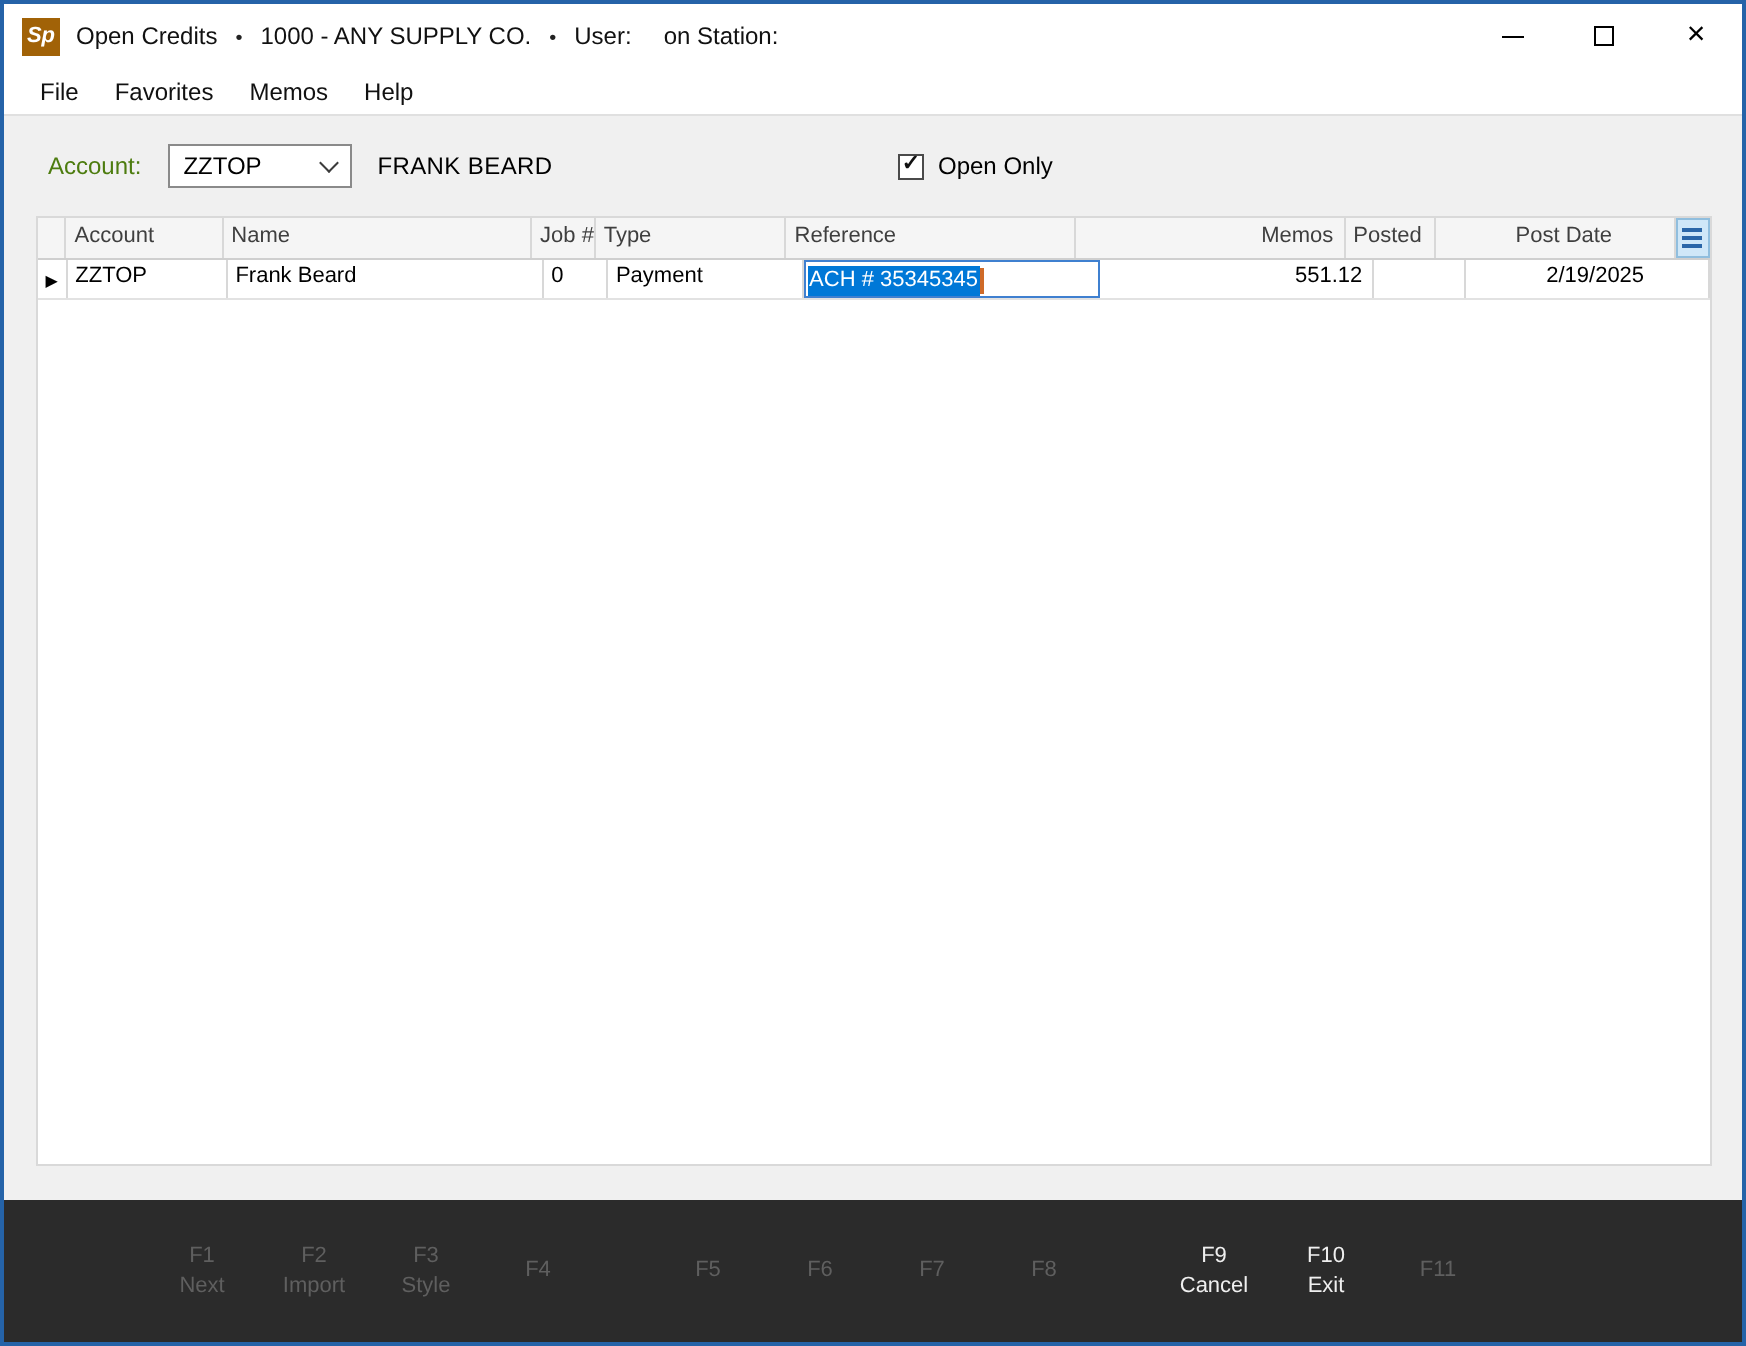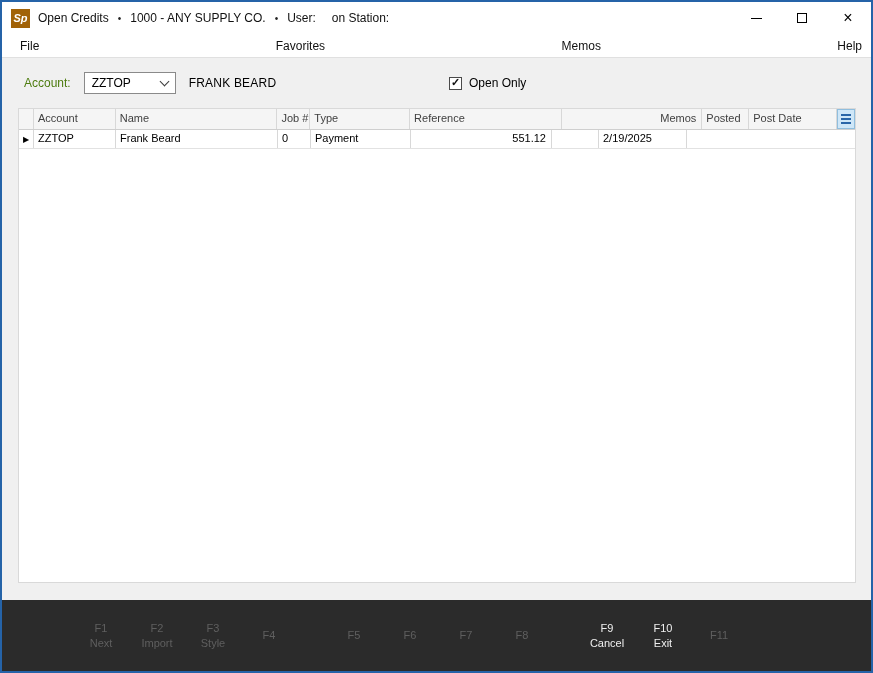--- a/index.html
+++ b/index.html
@@ -17,21 +17,21 @@
   .bullet { margin:0 9px; font-size:10px; color:#222; }
   .station { margin-left:16px; }
   .wincontrols { margin-left:auto; display:flex; height:100%; }
   .winbtn { width:46px; display:flex; align-items:center; justify-content:center; cursor:default; }
   .glyph-min { width:11px; height:1px; background:#000; display:block; }
   .glyph-max { width:10px; height:10px; border:1px solid #000; display:block; }
   .glyph-close { font-size:16px; line-height:1; color:#000; }
 
   
   .menubar { flex:0 0 24px; background:#fff; border-bottom:1px solid #e0e0e0; display:flex;
-             align-items:center; padding-left:9px; font-size:12px; color:#111;justify-content:space-between; }
+             align-items:center; padding-left:9px; font-size:12px; color:#111; }
   .menuitem { padding:0 9px; }
 
   
   .client { position:relative; flex:1 1 auto; background:#f0f0f0; }
 
   .account-row { position:absolute; left:22px; right:15px; top:13px; height:24px;
                  display:flex; align-items:center; font-size:12px; color:#000; }
   .acct-label { color:#4d7c0f; }
   .combo { margin-left:13px; width:92px; height:22px; background:#fff; border:1px solid #8a8a8a;
            display:flex; align-items:center; padding:0 7px; }
@@ -47,21 +47,21 @@
 
   
   .grid { position:absolute; left:16px; right:15px; top:50px; bottom:17px; background:#fff;
           border:1px solid #d9d9d9; display:flex; flex-direction:column; }
   .grid-header { display:flex; flex:0 0 20px; background:#f5f5f5; border-bottom:1px solid #cfcfcf; }
   .cell { border-right:1px solid #d8d8d8; padding:3px 4px 0 4px; font-size:11px; color:#000;
           overflow:hidden; white-space:nowrap; }
   .hdr { color:#3f3f3f; }
   .c-sel{width:15px; padding:0;} .c-account{width:82px;} .c-name{width:162px;} .c-job{width:33px;}
   .c-type{width:100px;} .c-ref{width:152px;} .c-amount{width:141px; text-align:right; padding-right:5px;}
-  .c-posted{width:47px;} .c-date{width:88px;}
+  .c-posted{width:47px;} .c-date{width:88px;margin-left:36px;}
   .grid-menu-btn { margin-left:auto; width:18px; height:20px; background:#cfe7f8; border:1px solid #90bede;
                    display:flex; align-items:center; justify-content:center; }
   .bars { display:flex; flex-direction:column; gap:2px; }
   .bars i { display:block; width:10px; height:2px; background:#2a66a8; }
 
   .grid-row { display:flex; flex:0 0 19px; background:#fff; border-bottom:1px solid #e2e2e2; }
   .grid-row .cell { padding-top:2px; }
   .selcell { display:flex; align-items:center; justify-content:center; }
   .marker { font-size:8px; color:#000; line-height:1; }
   .editing { border:1px solid #3f80d0; padding:0 1px; display:flex; align-items:center; }
@@ -146,20 +146,24 @@
       </div>
 
       <div class="grid-row">
         <div class="cell c-sel selcell">
           <span class="marker">▶</span>
         </div>
         <div class="cell c-account">ZZTOP</div>
         <div class="cell c-name">Frank Beard</div>
         <div class="cell c-job">0</div>
         <div class="cell c-type">Payment</div>
+        <div class="cell c-ref editing">
+          <span class="sel-text">ACH # 35345345</span>
+          <span class="caret"></span>
+        </div>
         <div class="cell c-amount">551.12</div>
         <div class="cell c-posted"></div>
         <div class="cell c-date">2/19/2025</div>
       </div>
 
       <div class="grid-body"></div>
     </div>
   </div>
 
   <div class="fnbar">

